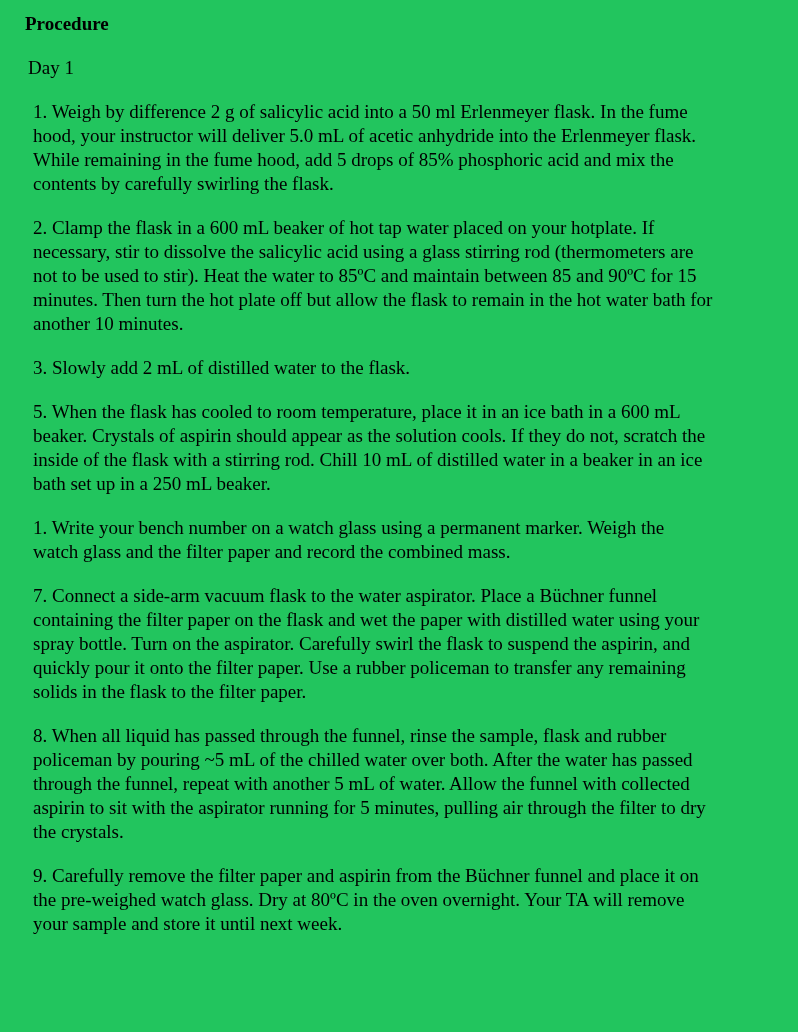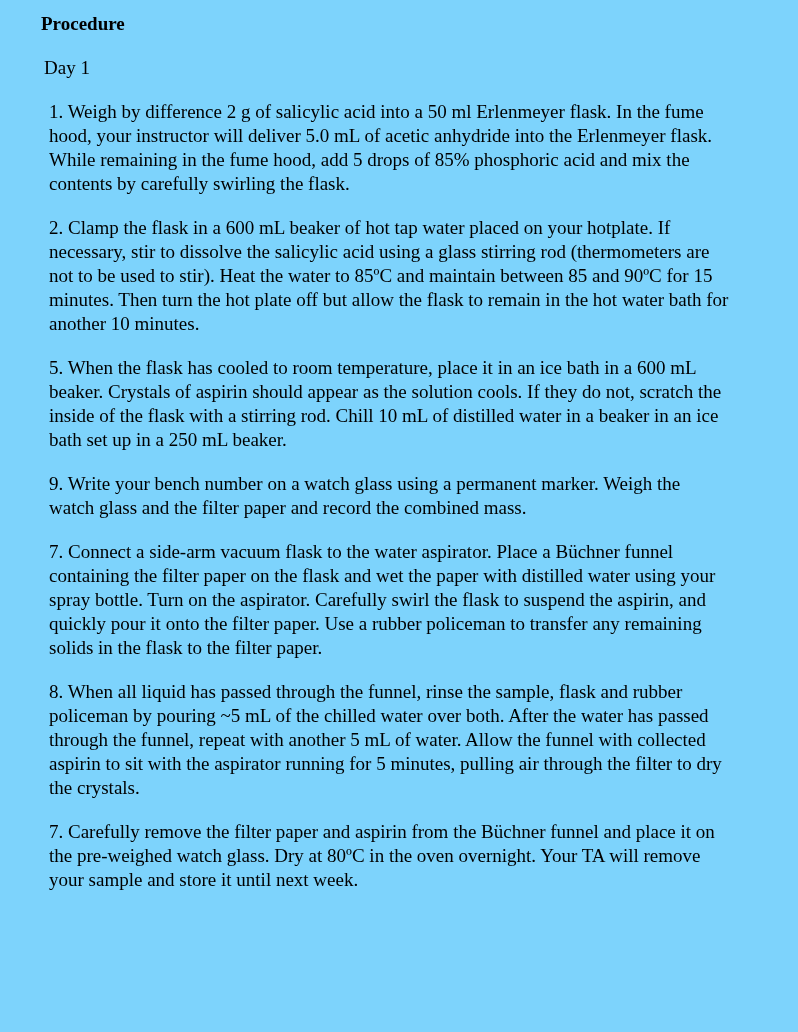--- a/index.html
+++ b/index.html
@@ -4,22 +4,22 @@
 <style>
   html, body {
     margin: 0;
     padding: 0;
     background: #ffffff;
   }
   .page {
     width: 798px;
     height: 1032px;
     box-sizing: border-box;
-    padding: 12px 27px 0 41px;
-    background: #7dd3fc;
+    padding: 12px 27px 0 25px;
+    background: #22c55e;
     color: #000000;
     font-family: "Liberation Serif", "DejaVu Serif", serif;
     font-size: 19px;
     line-height: 24px;
     overflow: hidden;
   }
   .doc-heading {
     font-weight: bold;
     margin: 0 0 20px 0;
     font-size: 19px;
@@ -45,38 +45,39 @@
 hood, your instructor will deliver 5.0 mL of acetic anhydride into the Erlenmeyer flask.
 While remaining in the fume hood, add 5 drops of 85% phosphoric acid and mix the
 contents by carefully swirling the flask.</p>
 
   <p class="doc-paragraph">2. Clamp the flask in a 600 mL beaker of hot tap water placed on your hotplate. If
 necessary, stir to dissolve the salicylic acid using a glass stirring rod (thermometers are
 not to be used to stir). Heat the water to 85ºC and maintain between 85 and 90ºC for 15
 minutes. Then turn the hot plate off but allow the flask to remain in the hot water bath for
 another 10 minutes.</p>
 
+  <p class="doc-paragraph">3. Slowly add 2 mL of distilled water to the flask.</p>
 
 
   <p class="doc-paragraph">5. When the flask has cooled to room temperature, place it in an ice bath in a 600 mL
 beaker. Crystals of aspirin should appear as the solution cools. If they do not, scratch the
 inside of the flask with a stirring rod. Chill 10 mL of distilled water in a beaker in an ice
 bath set up in a 250 mL beaker.</p>
 
-  <p class="doc-paragraph">9. Write your bench number on a watch glass using a permanent marker. Weigh the
+  <p class="doc-paragraph">1. Write your bench number on a watch glass using a permanent marker. Weigh the
 watch glass and the filter paper and record the combined mass.</p>
 
   <p class="doc-paragraph">7. Connect a side-arm vacuum flask to the water aspirator. Place a Büchner funnel
 containing the filter paper on the flask and wet the paper with distilled water using your
 spray bottle. Turn on the aspirator. Carefully swirl the flask to suspend the aspirin, and
 quickly pour it onto the filter paper. Use a rubber policeman to transfer any remaining
 solids in the flask to the filter paper.</p>
 
   <p class="doc-paragraph">8. When all liquid has passed through the funnel, rinse the sample, flask and rubber
 policeman by pouring ~5 mL of the chilled water over both. After the water has passed
 through the funnel, repeat with another 5 mL of water. Allow the funnel with collected
 aspirin to sit with the aspirator running for 5 minutes, pulling air through the filter to dry
 the crystals.</p>
 
-  <p class="doc-paragraph">7. Carefully remove the filter paper and aspirin from the Büchner funnel and place it on
+  <p class="doc-paragraph">9. Carefully remove the filter paper and aspirin from the Büchner funnel and place it on
 the pre-weighed watch glass. Dry at 80ºC in the oven overnight. Your TA will remove
 your sample and store it until next week.</p>
 </div>
 
 </body></html>

